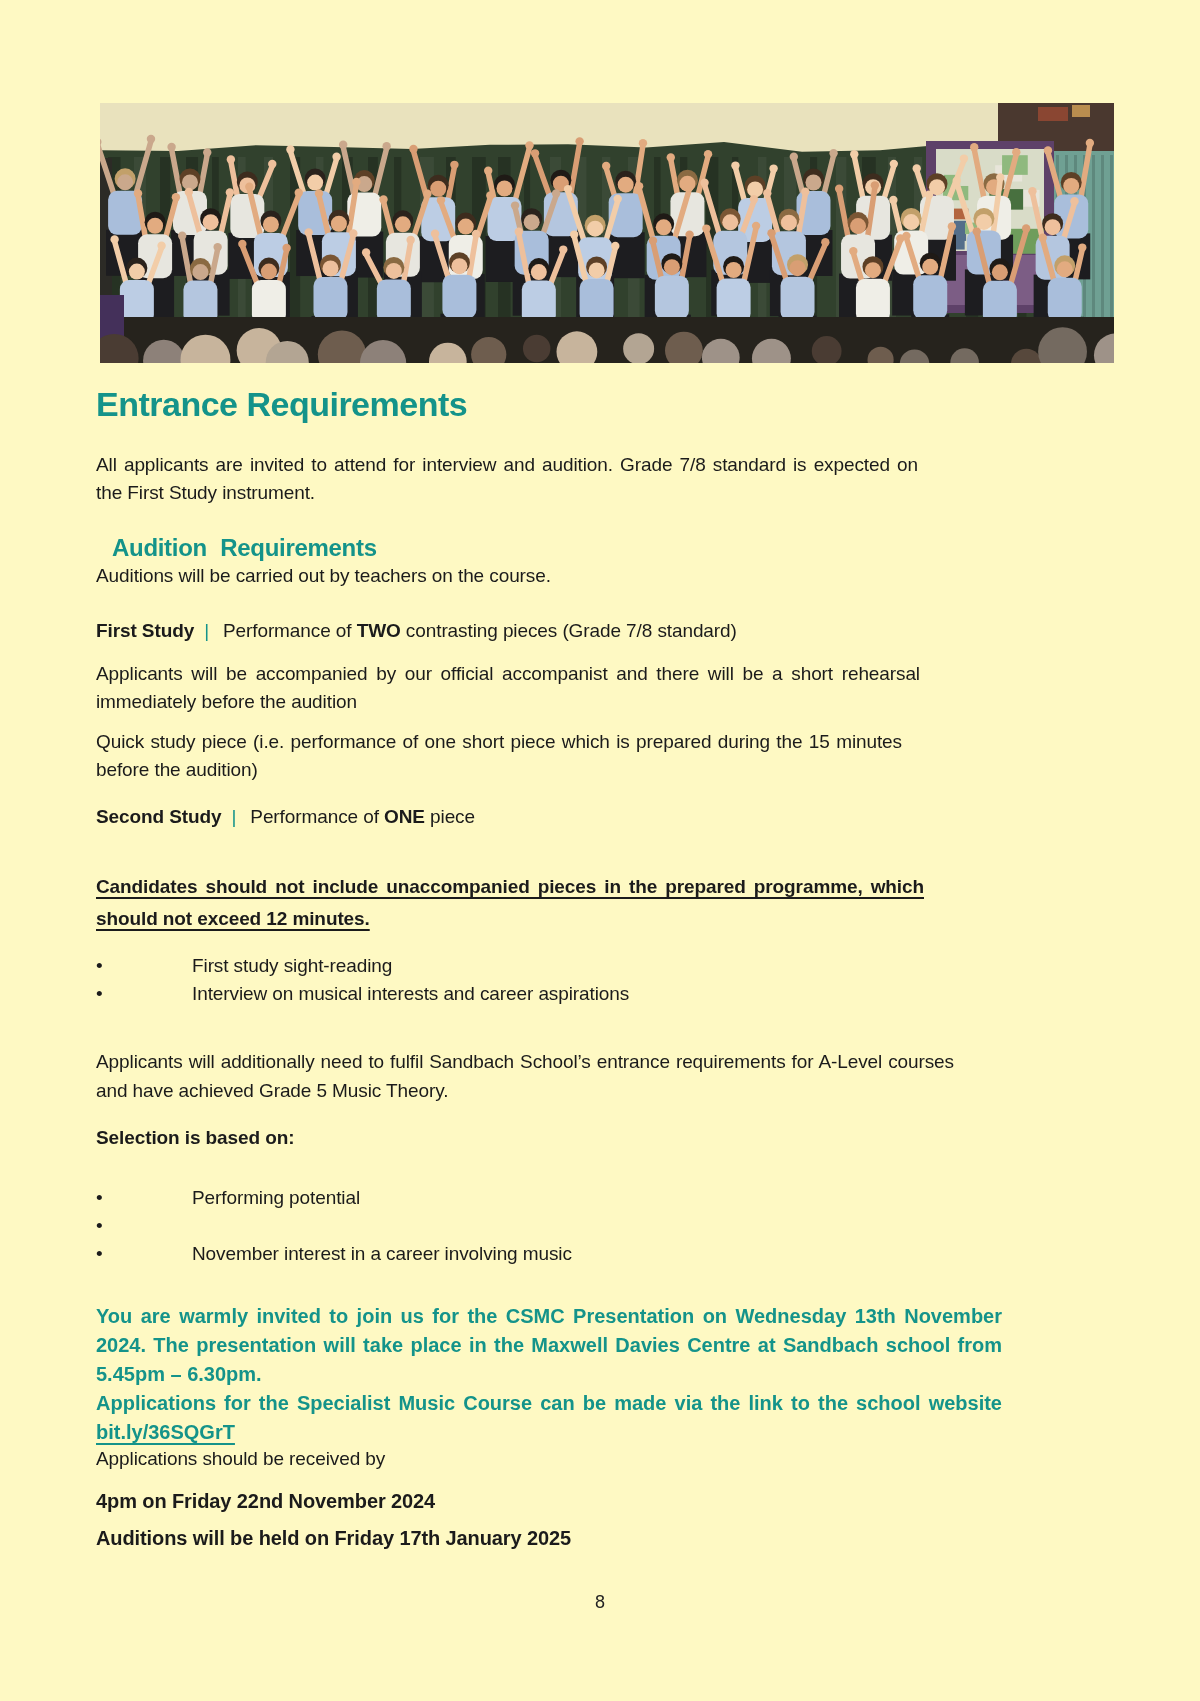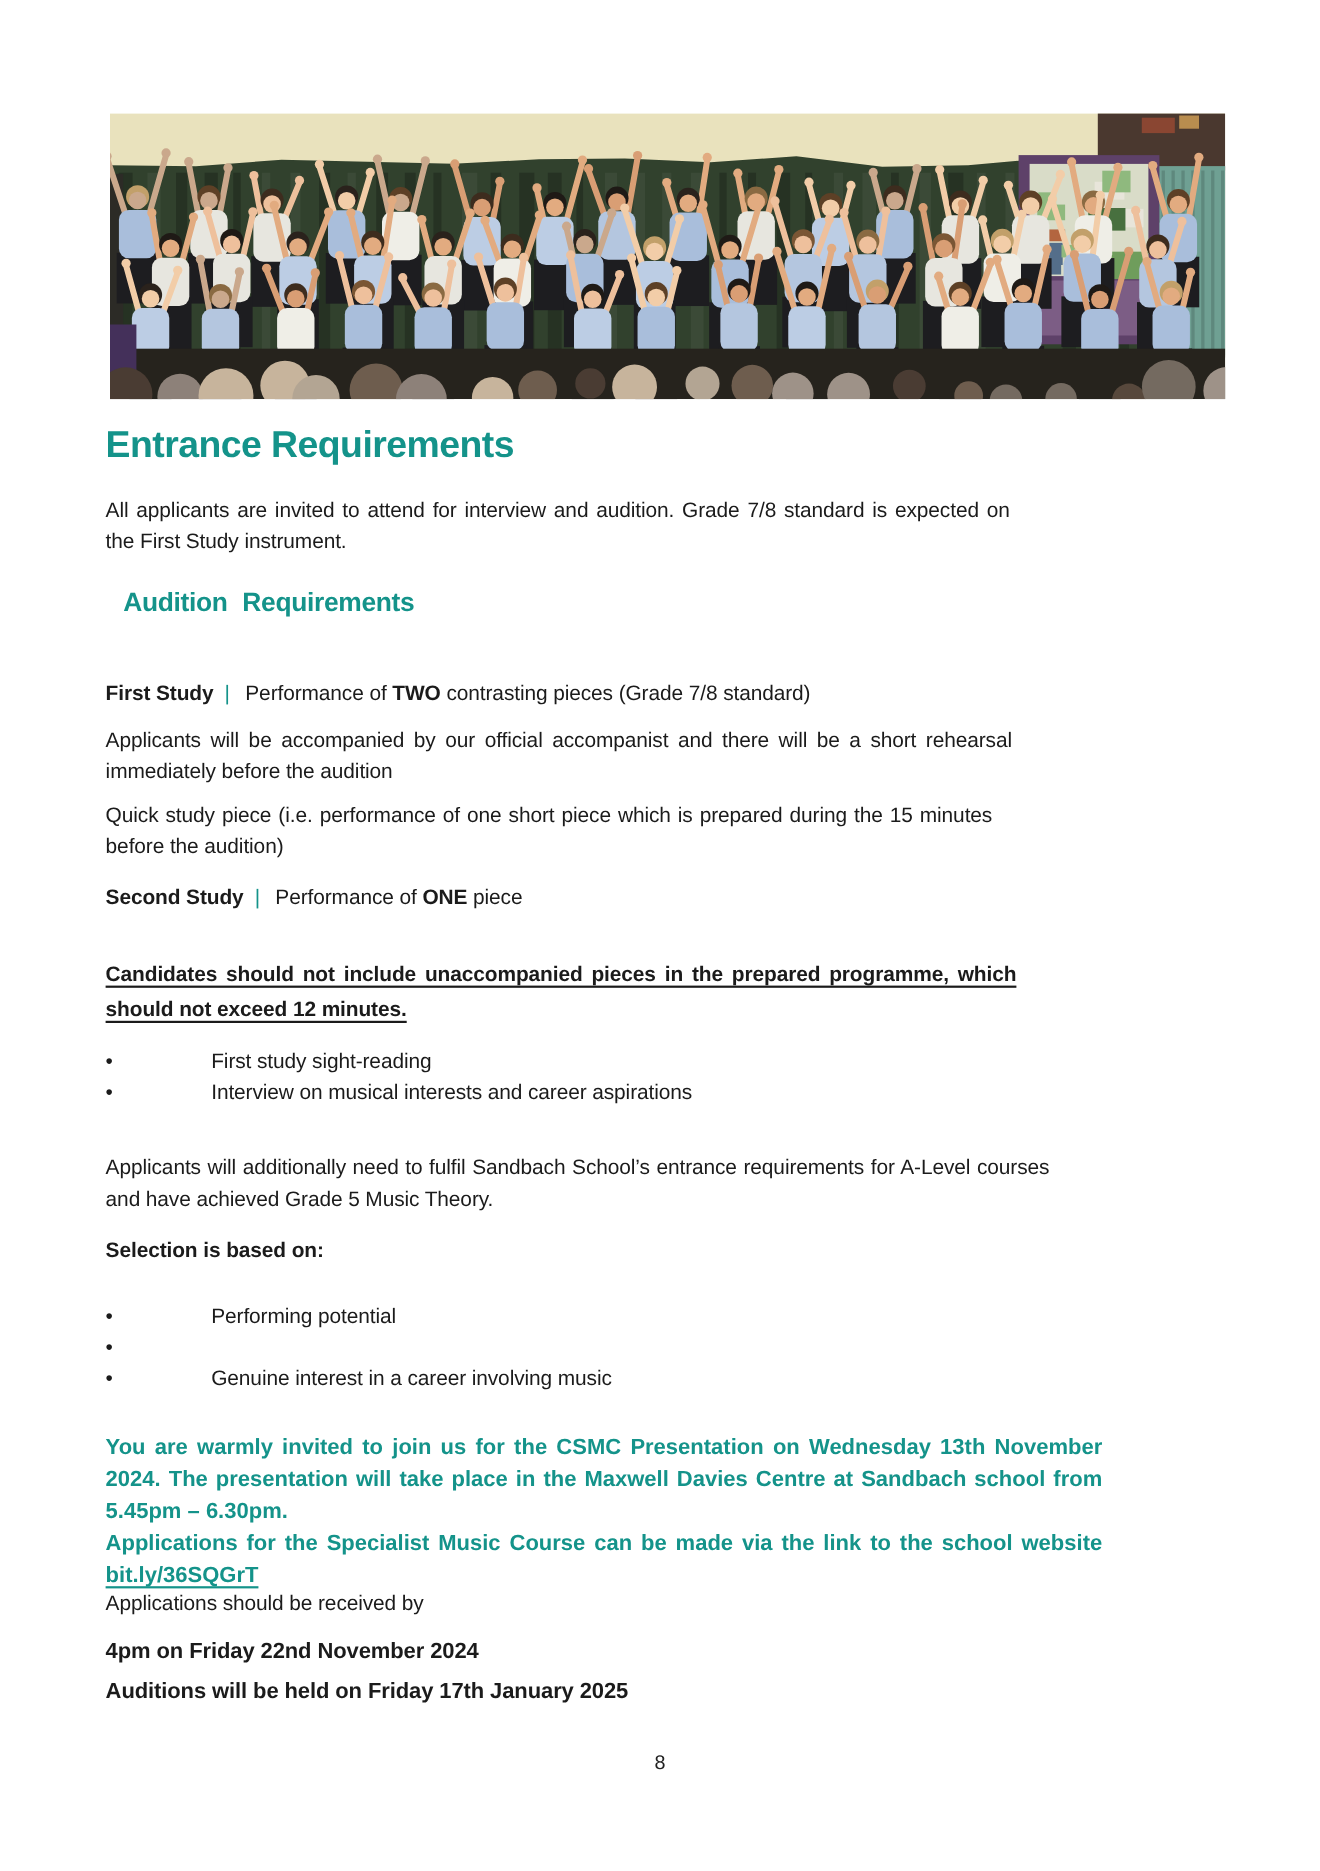--- a/index.html
+++ b/index.html
@@ -1,18 +1,18 @@
 <!DOCTYPE html>
 <html style="--accent: #14938A;"><head>
 <meta charset="utf-8">
 <style>
   :root { --accent:#14938A; --ink:#1b1b1b; }
   html,body { margin:0; padding:0; background:#888; }
   .page {
-    position:relative; width:1200px; height:1701px; background:#ffffff;
+    position:relative; width:1200px; height:1701px; background:#fef9c3;
     margin:0 auto; overflow:hidden;
     font-family:"Liberation Sans","DejaVu Sans",sans-serif;
     color:var(--ink); letter-spacing:-0.1px;
   }
   .abs { position:absolute; left:96px; }
   .photo { position:absolute; left:100px; top:103px; width:1014px; height:260px; overflow:hidden; }
   .photo svg { display:block; }
 
   h1.title { margin:0; top:383px; font-size:34px; line-height:42px; font-weight:bold; color:var(--accent); letter-spacing:-0.5px; }
   h2.subtitle { margin:16px; top:517px; font-size:24px; line-height:30px; font-weight:bold; color:var(--accent); word-spacing:7px; letter-spacing:-0.3px; }
@@ -517,20 +517,21 @@
         <circle cx="1015.6590052527099" cy="252.21173003174772" r="21.69778883768595" fill="#9e9288"></circle>
       </svg>
   </div>
 
   <h1 class="abs title">Entrance Requirements</h1>
 
   <p class="abs para justify intro">All applicants are invited to attend for interview and audition. Grade 7/8 standard is expected on the First Study instrument.</p>
 
   <h2 class="abs subtitle">Audition Requirements</h2>
 
+  <p class="abs para lead">Auditions will be carried out by teachers on the course.</p>
 
   <p class="abs para study-line">
     <b class="study-label">First Study</b><span class="pipe">|</span><span>Performance of </span><b>TWO</b><span> contrasting pieces (Grade 7/8 standard)</span>
   </p>
 
   <p class="abs para justify accomp">Applicants will be accompanied by our official accompanist and there will be a short rehearsal immediately before the audition</p>
 
   <p class="abs para justify quick">Quick study piece (i.e. performance of one short piece which is prepared during the 15 minutes before the audition)</p>
 
   <p class="abs para study-line second-line">
@@ -557,21 +558,21 @@
   <div class="abs bullet-block bullets-2">
     <div class="bullet-row">
       <span class="dot">•</span>
       <span>Performing potential</span>
     </div>
     <div class="bullet-row">
       <span class="dot">•</span>
     </div>
     <div class="bullet-row">
       <span class="dot">•</span>
-      <span>Genuine interest in a career involving music</span>
+      <span>November interest in a career involving music</span>
     </div>
   </div>
 
   <p class="abs justify notice">
     <span>You are warmly invited to join us for the CSMC Presentation on Wednesday 13th November 2024. The presentation will take place in the Maxwell Davies Centre at Sandbach school from 5.45pm – 6.30pm.</span><br>
     <span>Applications for the Specialist Music Course can be made via the link to the school website </span><a href="#">bit.ly/36SQGrT</a>
   </p>
 
   <p class="abs para received">Applications should be received by</p>
   <p class="abs para deadline">4pm on Friday 22nd November 2024</p>

